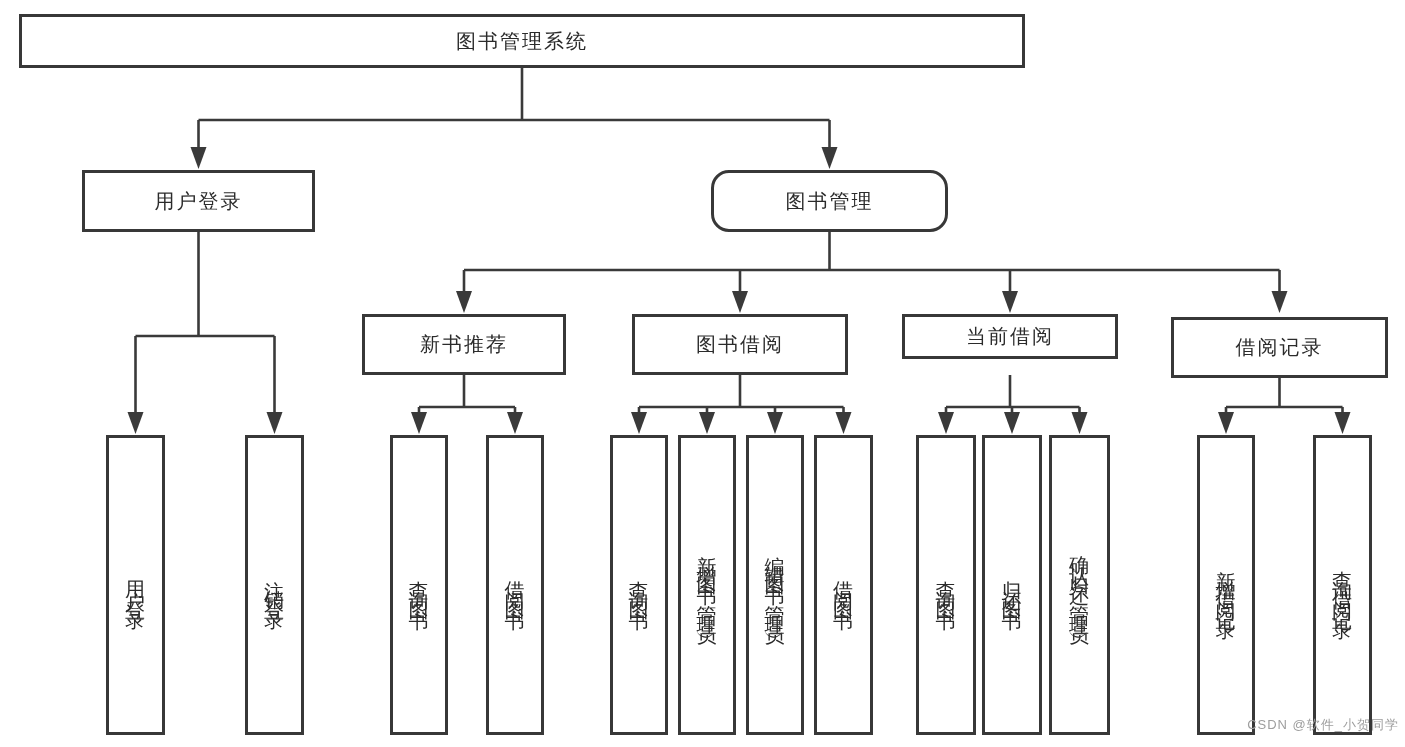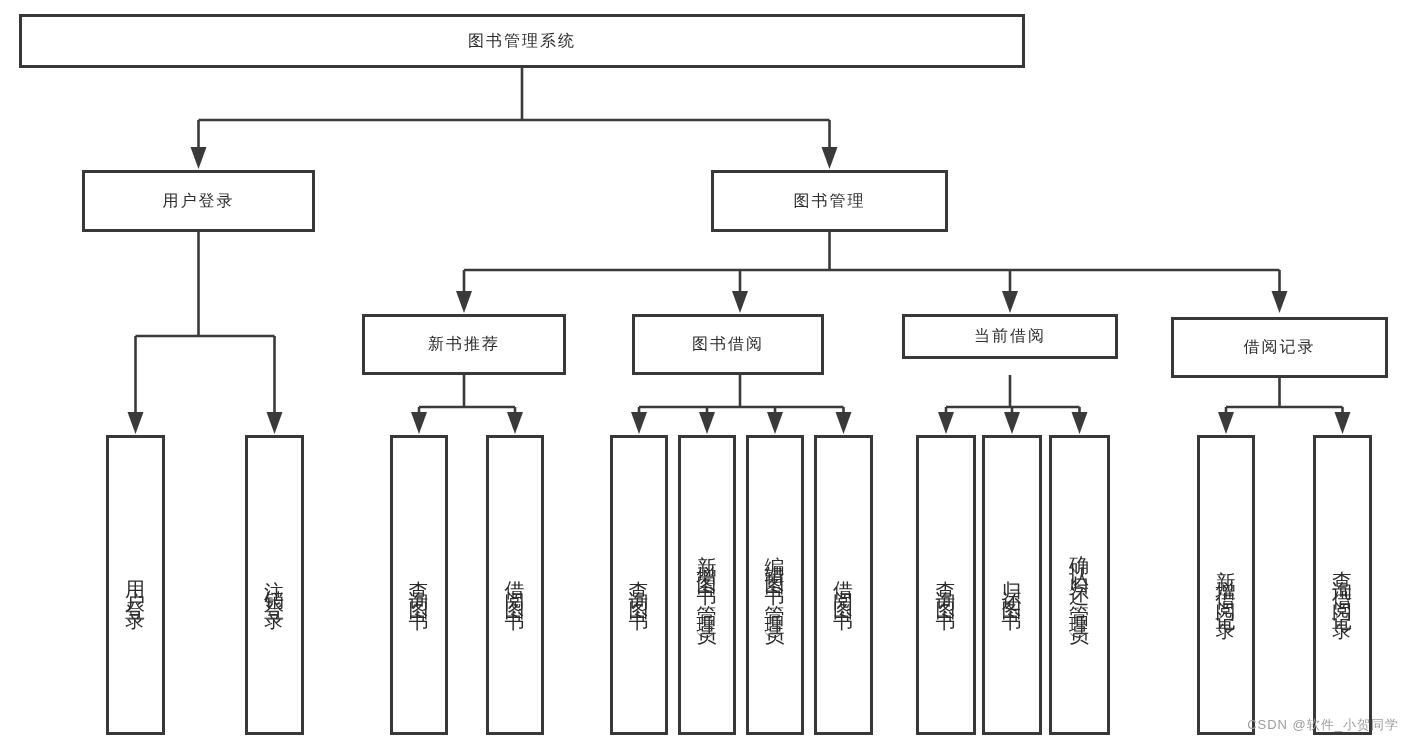--- a/index.html
+++ b/index.html
@@ -1,21 +1,21 @@
 <!DOCTYPE html>
 <html><head>
 <meta charset="utf-8">
 <style>
   html,body{margin:0;padding:0;background:#ffffff;}
   body{font-family:"Liberation Sans","DejaVu Sans",sans-serif;}
   .canvas{position:relative;width:1405px;height:747px;background:#ffffff;overflow:hidden;}
   .connectors{position:absolute;left:0;top:0;width:1405px;height:747px;pointer-events:none;}
   .node{position:absolute;box-sizing:border-box;background:#ffffff;border:3px solid #383838;
         display:flex;align-items:center;justify-content:center;color:#2b2b2b;}
-  .htext{font-size:16px;letter-spacing:2px;white-space:nowrap;}
+  .htext{font-size:20px;letter-spacing:2px;white-space:nowrap;}
   .vtext{writing-mode:vertical-rl;text-orientation:mixed;font-size:20px;letter-spacing:10px;
          line-height:1;white-space:nowrap;}
   .watermark{position:absolute;right:6px;top:716px;font-size:13px;color:#9e9e9e;
              letter-spacing:1px;white-space:nowrap;}
 </style>
 </head>
 <body>
 
 <div class="canvas">
   <svg class="connectors" width="1405" height="747" viewBox="0 0 1405 747" xmlns="http://www.w3.org/2000/svg">
@@ -73,33 +73,33 @@
       <polygon points="1334.5,412 1350.5,412 1342.5,434" fill="#3a3a3a"></polygon>
     </svg>
 
   <div id="nodes">
       <div class="node" style="left: 19px; top: 14px; width: 1006px; height: 54px;">
         <span class="htext">图书管理系统</span>
       </div>
       <div class="node" style="left: 82px; top: 170px; width: 233px; height: 62px;">
         <span class="htext">用户登录</span>
       </div>
-      <div class="node" style="left: 711px; top: 170px; width: 237px; height: 62px;">
+      <div class="node" style="left: 711px; top: 170px; width: 237px; height: 62px; border-radius: 18px;">
         <span class="htext">图书管理</span>
       </div>
       <div class="node" style="left: 106px; top: 435px; width: 59px; height: 300px;">
         <span class="vtext">用户登录</span>
       </div>
       <div class="node" style="left: 245px; top: 435px; width: 59px; height: 300px;">
         <span class="vtext">注销登录</span>
       </div>
       <div class="node" style="left: 362px; top: 314px; width: 204px; height: 61px; justify-content: center;">
         <span class="htext">新书推荐</span>
       </div>
-      <div class="node" style="left: 632px; top: 314px; width: 192px; height: 61px;">
+      <div class="node" style="left: 632px; top: 314px; width: 216px; height: 61px;">
         <span class="htext">图书借阅</span>
       </div>
       <div class="node" style="left: 902px; top: 314px; width: 216px; height: 45px;">
         <span class="htext">当前借阅</span>
       </div>
       <div class="node" style="left: 1171px; top: 317px; width: 217px; height: 61px;">
         <span class="htext">借阅记录</span>
       </div>
       <div class="node" style="left: 390px; top: 435px; width: 58px; height: 300px;">
         <span class="vtext">查询图书</span>

